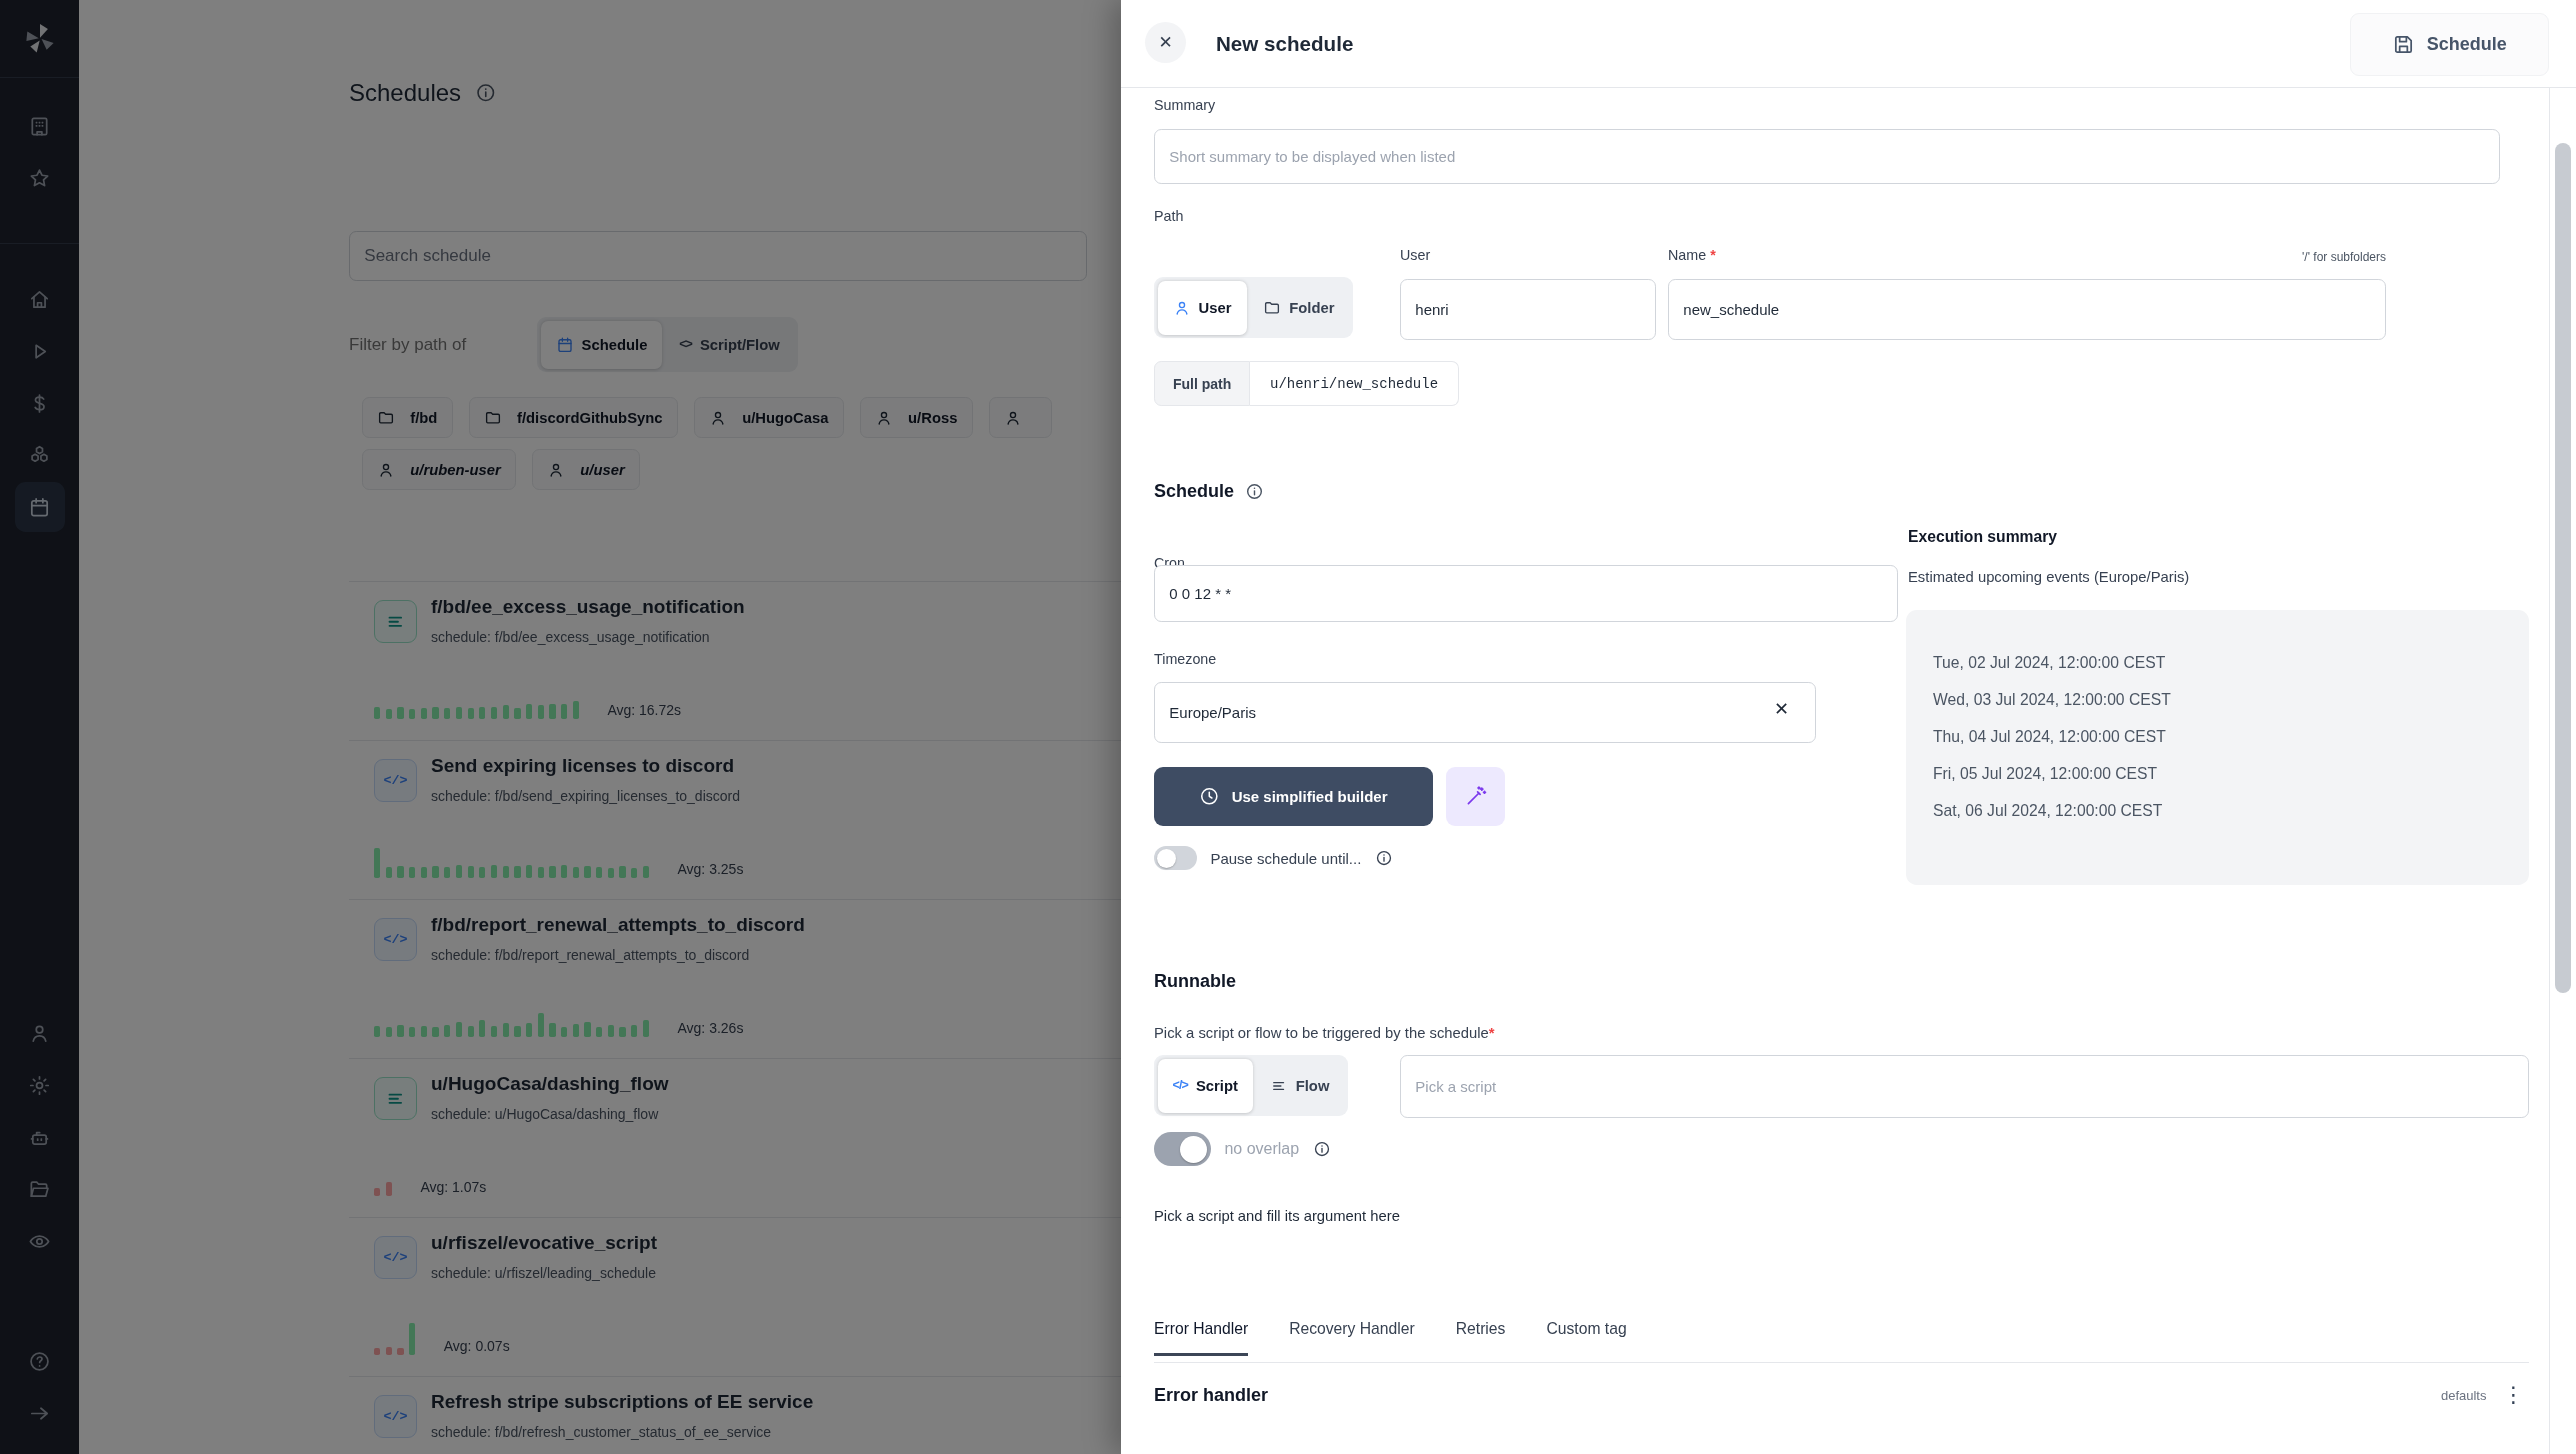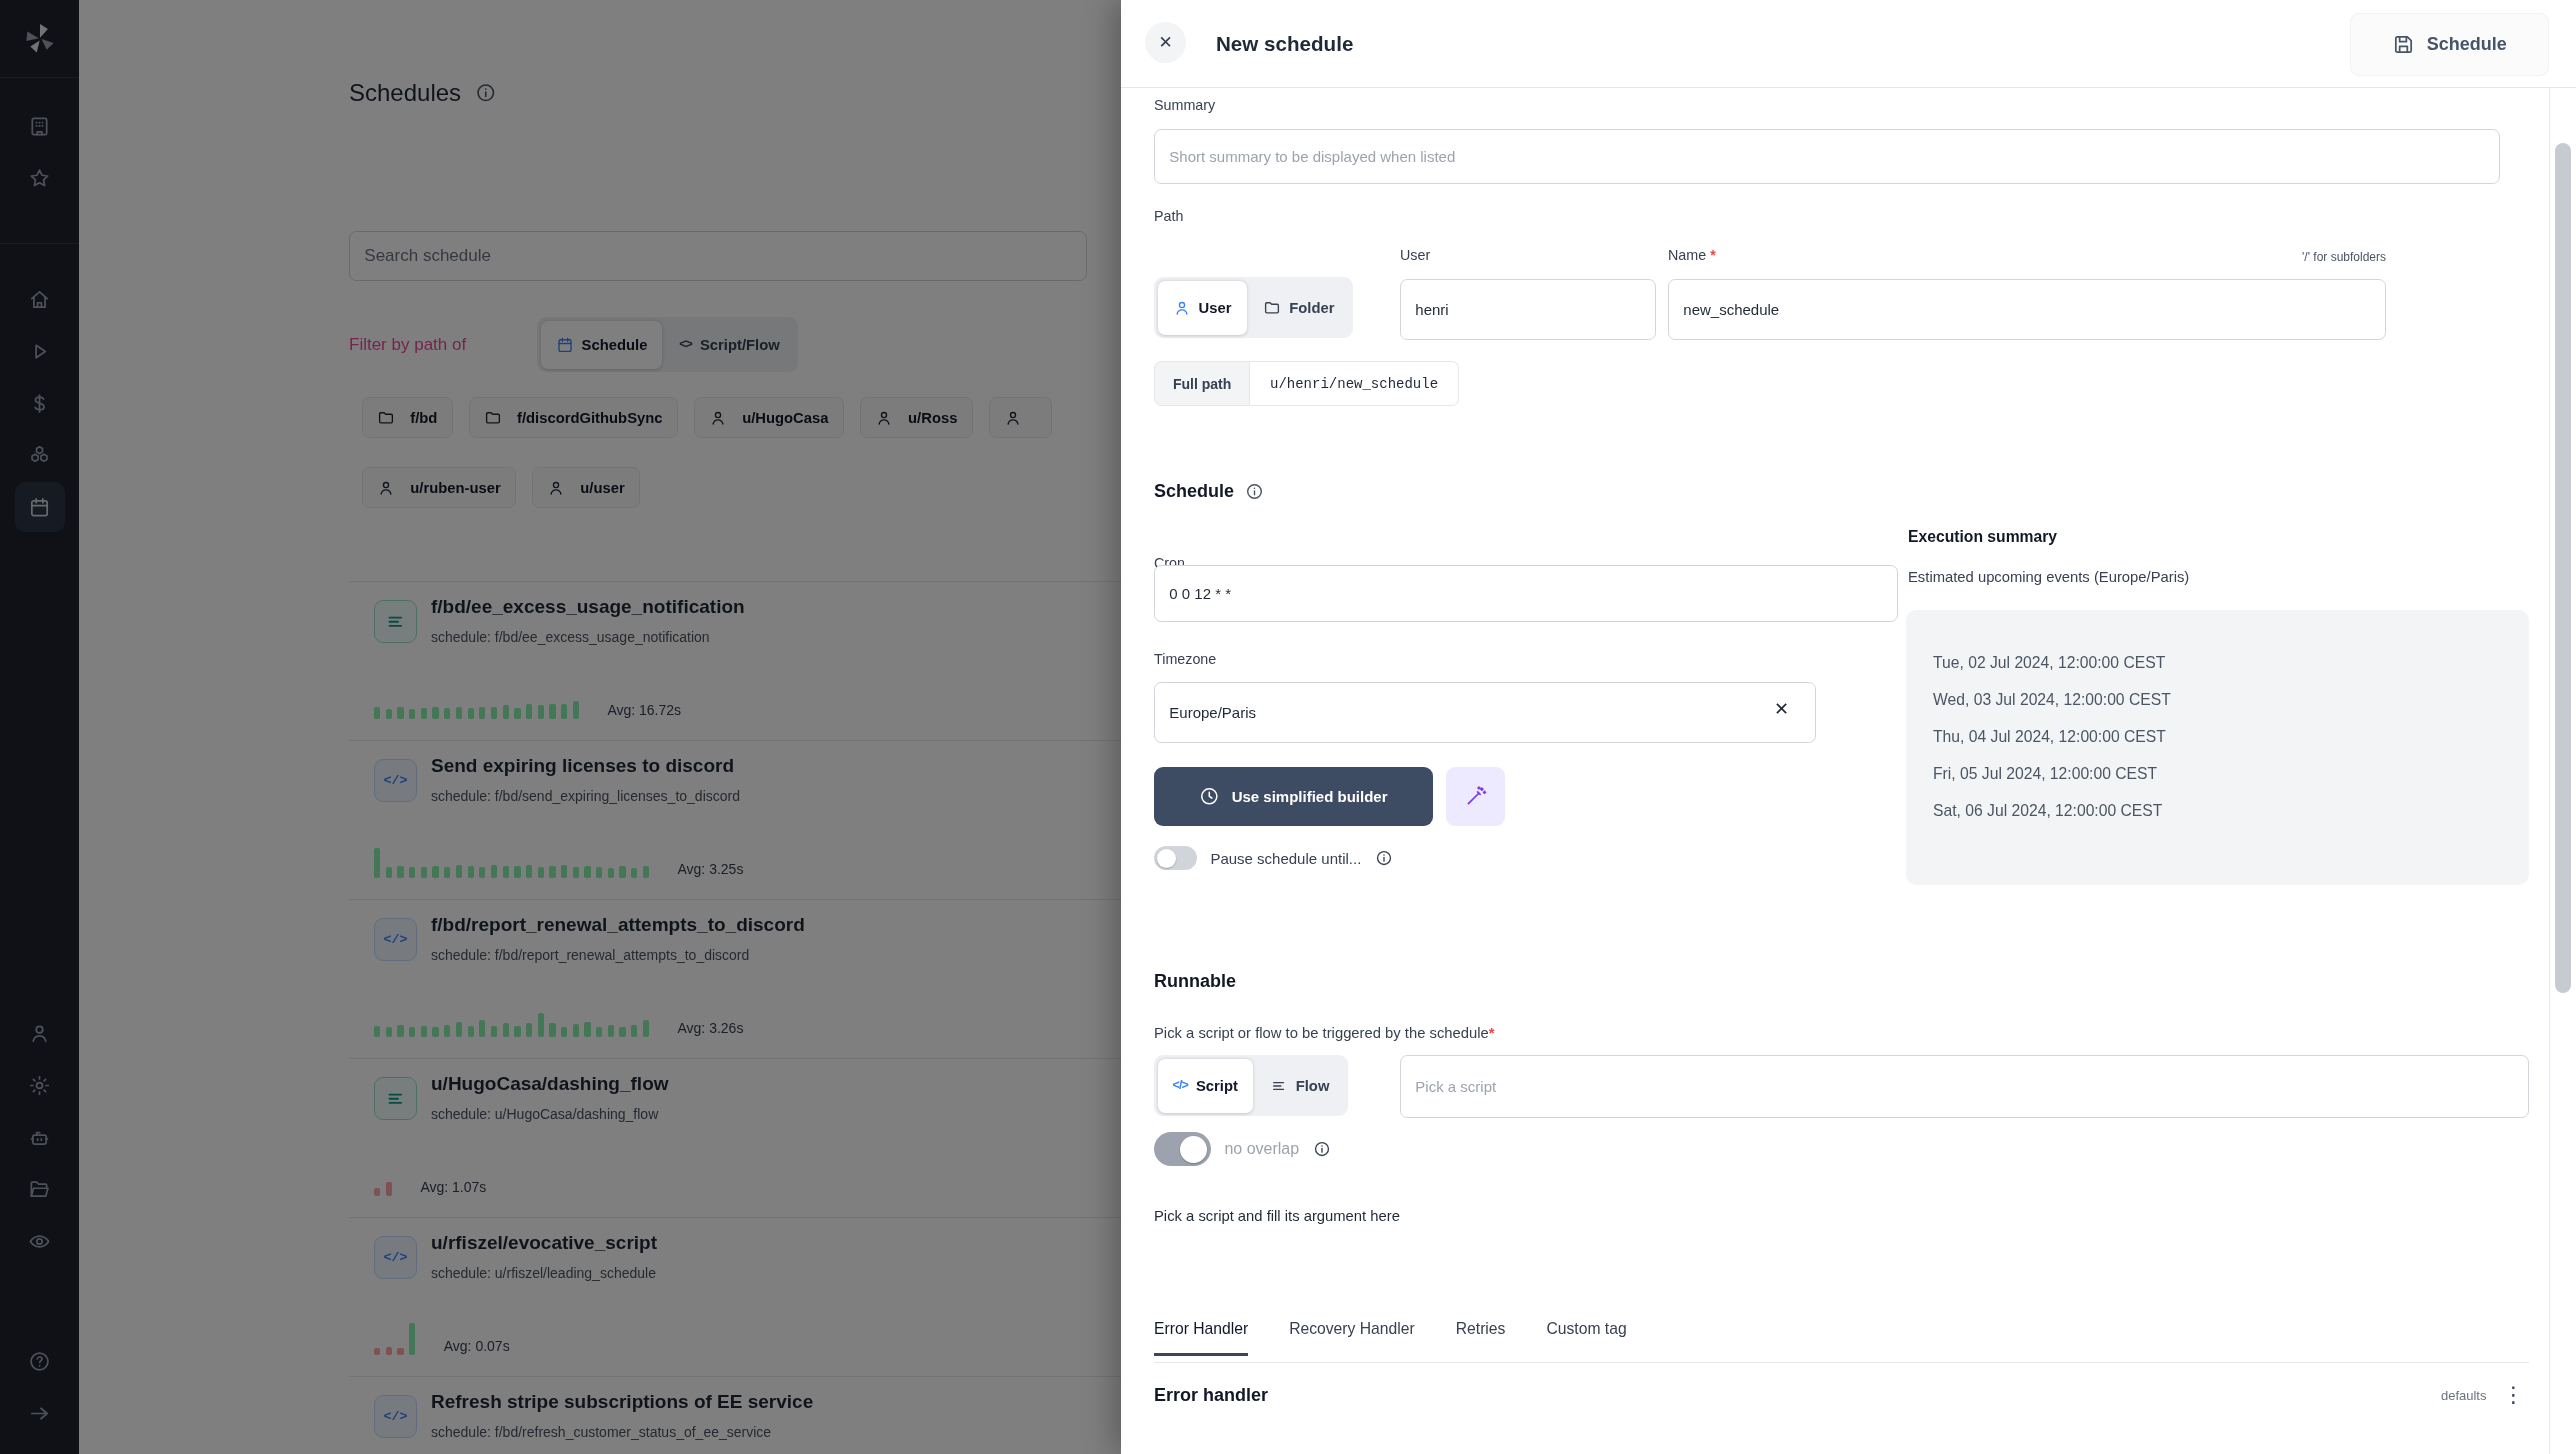--- a/index.html
+++ b/index.html
@@ -16,30 +16,30 @@
   .side-item .hl{width:50px;height:50px;border-radius:10.7px;display:flex;align-items:center;justify-content:center;}
   .side-item.active .hl{background:#2b3547;color:#cbd5e1;}
   #side-logo{position:absolute;left:0;top:12.5px;width:79px;height:52px;display:flex;align-items:center;justify-content:center;}
 
   
   #main{position:absolute;inset:0;background:#fff;}
   #page-title{position:absolute;left:349px;top:79px;font-size:24px;font-weight:400;color:#1f2937;display:flex;align-items:center;gap:14.3px;}
   #page-title .icon{color:#4b5563;}
   #search-input{position:absolute;left:349px;top:231px;width:707px;height:48px;border:0.9px solid #d1d5db;border-radius:7.2px;font-size:17px;color:#374151;padding:0 14.3px;outline:none;background:#fff;}
   #search-input::placeholder{color:#6b7280;}
-  #filter-label{position:absolute;left:349px;top:317px;height:55px;display:flex;align-items:center;font-size:17px;color:#ec4899;}
+  #filter-label{position:absolute;left:349px;top:317px;height:55px;display:flex;align-items:center;font-size:17px;color:#737373;}
   .tgroup{display:flex;align-items:center;background:#eef0f3;border-radius:9px;padding:3.6px;gap:1.8px;}
   .tseg{display:flex;align-items:center;gap:8px;padding:0 15px;height:48px;border-radius:7.2px;font-size:14.8px;font-weight:600;color:#374151;cursor:pointer;white-space:nowrap;}
   .tseg.active{background:#fff;box-shadow:0 0.9px 3.6px rgba(0,0,0,.18);color:#111827;}
   .tseg .txt-icon{font-size:13.4px;}
   #filter-toggle{position:absolute;left:537px;top:317px;}
   #filter-toggle .tseg.active .icon{color:#3b82f6;}
   .chip-row{position:absolute;left:362px;display:flex;gap:16px;}
   #chip-row1{top:397px;}
-  #chip-row2{top:467px;}
+  #chip-row2{top:449px;font-style:italic;}
   .chip{display:flex;align-items:center;gap:15px;height:39px;padding:0 14.3px;background:#f8f9fb;border:0.9px solid #e5e7eb;border-radius:7.2px;font-size:14.8px;font-weight:600;color:#111827;cursor:pointer;white-space:nowrap;}
   .chip .icon{color:#1f2937;}
 
   #sched-list{position:absolute;left:349px;top:581px;width:1977px;border-top:0.9px solid #e5e7eb;}
   .sched-row{position:relative;height:158px;border-bottom:0.9px solid #e5e7eb;cursor:pointer;}
   .sched-icon{position:absolute;left:25px;top:18px;width:41px;height:41px;border-radius:9px;display:flex;align-items:center;justify-content:center;}
   .sched-icon.flow{background:#f0fdfa;border:0.9px solid #99e3c8;color:#0d9488;}
   .sched-icon.script{background:#eff6ff;border:0.9px solid #c3d9f8;color:#3b82f6;font-family:"Liberation Mono","DejaVu Sans Mono",monospace;font-size:13.4px;font-weight:700;}
   .sched-title{position:absolute;left:82px;top:14.3px;font-size:19px;font-weight:700;color:#1f2937;white-space:nowrap;}
   .sched-sub{position:absolute;left:82px;top:47px;font-size:14px;color:#4b5563;white-space:nowrap;}

